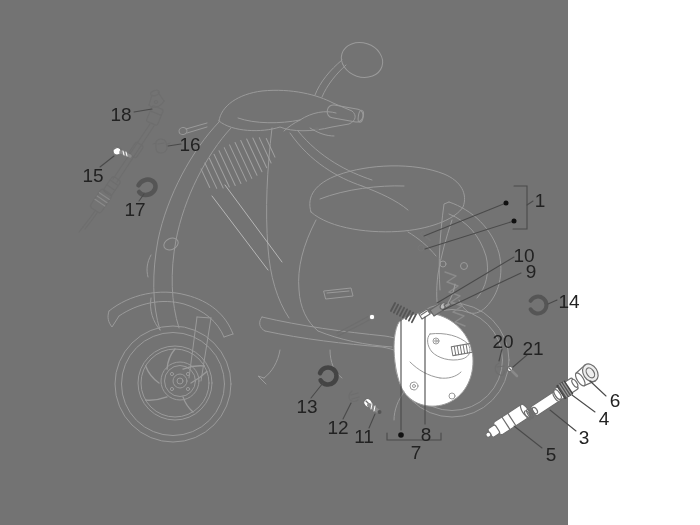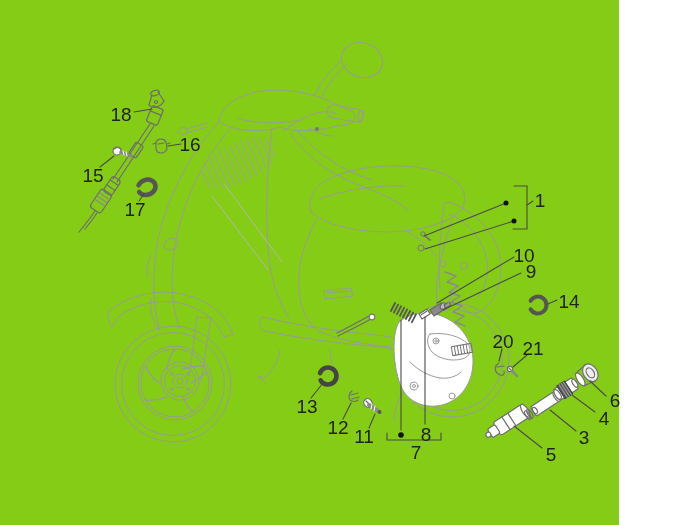--- a/index.html
+++ b/index.html
@@ -1,17 +1,17 @@
 <!DOCTYPE html>
 <html><head>
 <meta charset="utf-8">
 <style>
   html,body{margin:0;padding:0;background:#ffffff;}
   body{width:700px;height:525px;overflow:hidden;}
-  .stage{position:relative;width:619px;height:525px;background:#84cc16;}
+  .stage{position:relative;width:568px;height:525px;background:#737373;}
   svg{display:block;}
   text.callout{
     font-family:"Liberation Sans", sans-serif;
     font-size:19px;
     fill:#222222;
   }
 </style>
 </head>
 <body>
 

